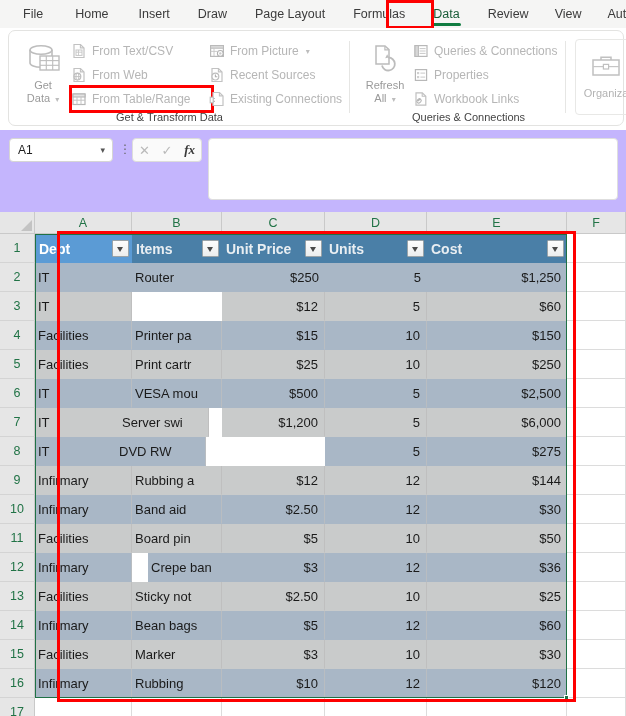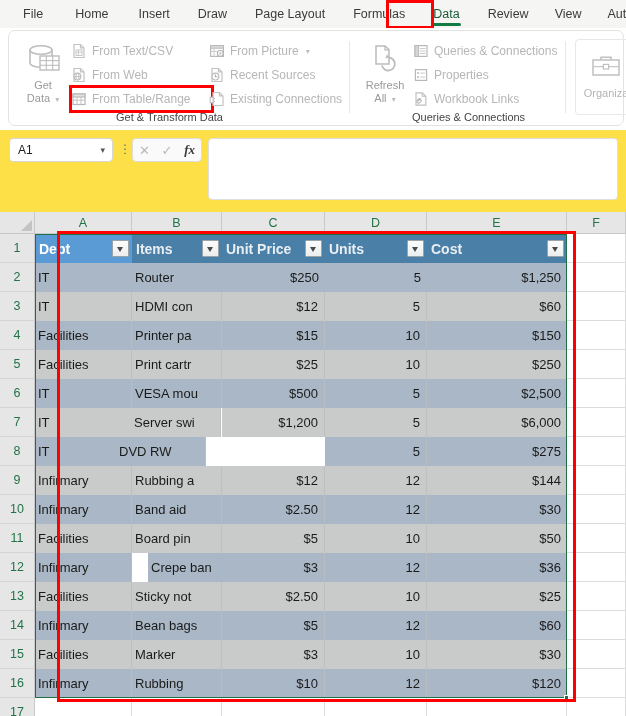--- a/index.html
+++ b/index.html
@@ -70,21 +70,21 @@
   }
   .smallcmd .ico { width: 16px; height: 16px; flex: 0 0 16px; }
   .caret { font-size: 8px; color: #bdbdbd; margin-left: 2px; }
 
   .cmd-hl {
     position: absolute;
     border: 3px solid #fe0000; box-sizing: border-box; pointer-events: none;
   }
 
   
-  .fbar { position: absolute; left: 0; top: 130px; width: 626px; height: 82px; background:#fde047; }
+  .fbar { position: absolute; left: 0; top: 130px; width: 626px; height: 82px; background:#c4b5fd; }
   .namebox {
     position: absolute; left: 9px; top: 8px; width: 104px; height: 24px;
     background: #fff; border: 1px solid #d6d6d4; border-radius: 4px;
     box-sizing: border-box;
     display: flex; align-items: center;
   }
   .namebox .nb-txt { font-size: 12px; color: #1e1e1e; padding-left: 8px; flex: 1; }
   .namebox .nb-caret { font-size: 9px; color: #555; padding-right: 7px; }
   .dots { position: absolute; left: 119px; top: 12px; font-size: 12px; color: #666; letter-spacing: 0; }
   .fbtns {
@@ -550,23 +550,20 @@
         <div class="cell num tcell band-dark" style="left:392px; width:140px;">
             <span>$1,250</span>
           </div>
         <div class="cell empty" style="left:532px; width:59px;"></div>
       </div>
 
       <div class="crow">
         <div class="cell txt tcell band-light vsep-l" style="left:0px; width:97px;">
             <span>IT</span>
           </div>
-        <div class="cell txt tcell band-light vsep-l" style="left:97px; width:90px;">
-            <span>HDMI con</span>
-          </div>
         <div class="cell num tcell band-light vsep-l" style="left:187px; width:103px;">
             <span>$12</span>
           </div>
         <div class="cell num tcell band-light vsep-l" style="left:290px; width:102px;">
             <span>5</span>
           </div>
         <div class="cell num tcell band-light" style="left:392px; width:140px;">
             <span>$60</span>
           </div>
         <div class="cell empty" style="left:532px; width:59px;"></div>
@@ -626,21 +623,21 @@
         <div class="cell num tcell band-dark" style="left:392px; width:140px;">
             <span>$2,500</span>
           </div>
         <div class="cell empty" style="left:532px; width:59px;"></div>
       </div>
 
       <div class="crow">
         <div class="cell txt tcell band-light vsep-l" style="left:0px; width:97px;">
             <span>IT</span>
           </div>
-        <div class="cell txt tcell band-light vsep-l" style="left:96px; width:90px;">
+        <div class="cell txt tcell band-light vsep-l" style="left:84px; width:90px;">
             <span>Server swi</span>
           </div>
         <div class="cell num tcell band-light vsep-l" style="left:187px; width:103px;">
             <span>$1,200</span>
           </div>
         <div class="cell num tcell band-light vsep-l" style="left:290px; width:102px;">
             <span>5</span>
           </div>
         <div class="cell num tcell band-light" style="left:392px; width:140px;">
             <span>$6,000</span>

